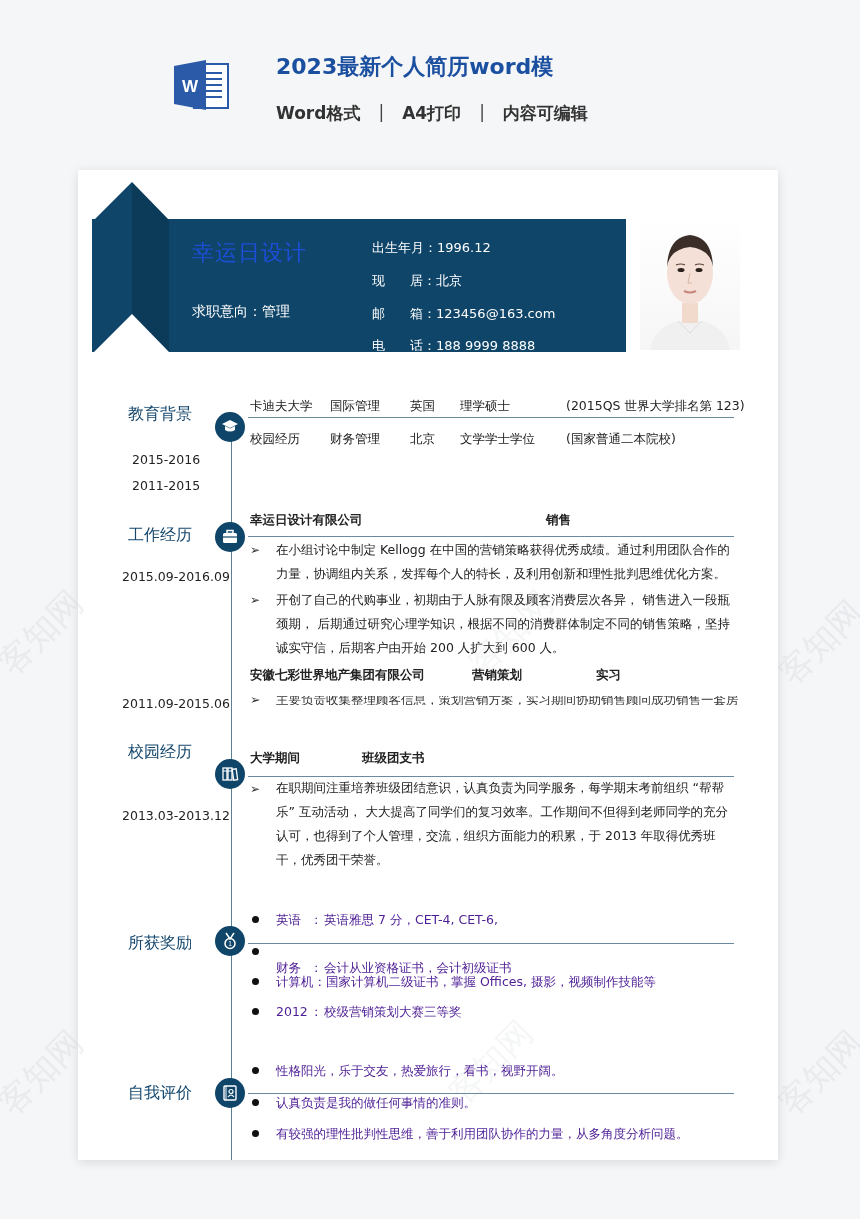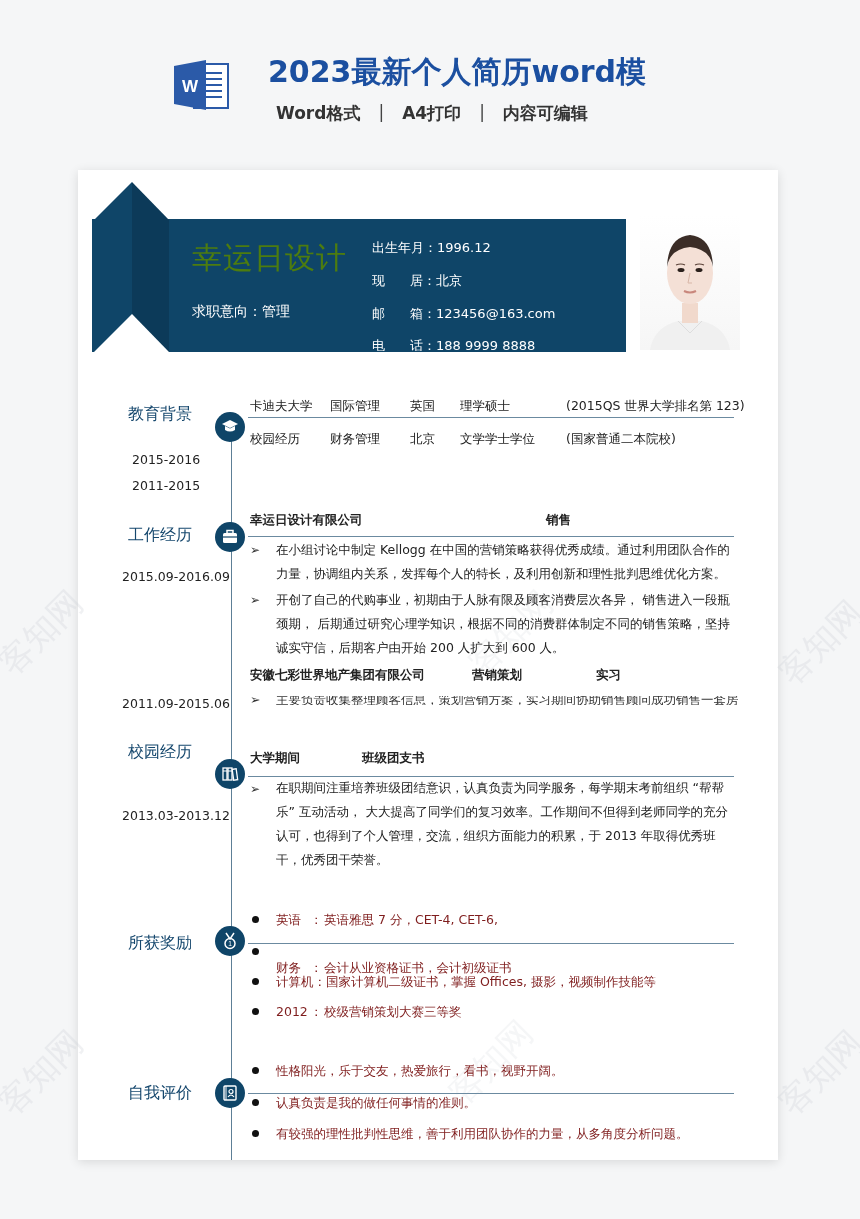--- a/index.html
+++ b/index.html
@@ -2,52 +2,52 @@
 <html><head>
 <meta charset="utf-8">
 <style>
   * { box-sizing: border-box; margin: 0; padding: 0; }
   html, body { width: 860px; height: 1219px; background: #f5f6f7; overflow: hidden; }
   body { font-family: "DejaVu Sans", "Liberation Sans", sans-serif; color: #222; position: relative; }
 
   
   .hdr { position: absolute; left: 0; top: 0; width: 860px; height: 160px; }
   .word-icon { position: absolute; left: 174px; top: 60px; width: 56px; height: 50px; }
-  .hdr-title { position: absolute; left: 268px; top: 52px; font-size: 30px; font-weight: bold; color: #1b4fa0; letter-spacing: 0px; white-space: nowrap; }
+  .hdr-title { position: absolute; left: 276px; top: 52px; font-size: 22px; font-weight: bold; color: #1b4fa0; letter-spacing: 0px; white-space: nowrap; }
   .hdr-sub { position: absolute; left: 276px; top: 102px; font-size: 17px; font-weight: bold; color: #333; white-space: nowrap; display: flex; gap: 0; }
   .hdr-sub .sep { margin: 0 18px; color: #444; font-weight: normal; }
 
   
   .page { position: absolute; left: 78px; top: 170px; width: 700px; height: 990px; background: #fff; box-shadow: 0 2px 10px rgba(0,0,0,0.12); overflow: hidden; }
 
   
   .banner { position: absolute; left: 92px; top: 219px; width: 534px; height: 133px; background: #0f4568; }
   .ribbon { position: absolute; left: 94px; top: 182px; width: 75px; height: 170px; }
-  .name { position: absolute; left: 192px; top: 238px; font-size: 30px; color: #4d7c0f; letter-spacing: 1px; white-space: nowrap; }
+  .name { position: absolute; left: 192px; top: 238px; font-size: 22px; color: #1d4ed8; letter-spacing: 1px; white-space: nowrap; }
   .intent { position: absolute; left: 192px; top: 303px; font-size: 14px; color: #fff; white-space: nowrap; }
   .info { position: absolute; left: 372px; font-size: 13px; color: #fff; white-space: nowrap; }
 
   .photo { position: absolute; left: 640px; top: 215px; width: 100px; height: 135px; background: linear-gradient(#ffffff, #f6f6f6); overflow: hidden; }
 
   
   .vline { position: absolute; left: 231px; top: 420px; width: 1px; height: 740px; background: #5d7f96; }
   .sec-title { position: absolute; left: 128px; font-size: 16px; font-weight: normal; color: #15476d; white-space: nowrap; }
   .badge { position: absolute; left: 215px; width: 30px; height: 30px; border-radius: 50%; background: #0f4568; display: flex; align-items: center; justify-content: center; }
   .hrule { position: absolute; left: 248px; height: 1px; background: #6b8aa0; }
   .date { position: absolute; font-size: 12.5px; color: #222; white-space: nowrap; }
 
   .row { position: absolute; left: 250px; font-size: 12.5px; color: #222; white-space: nowrap; }
   .row span { display: inline-block; }
   .bold { font-weight: bold; }
 
   .bullet-arrow { position: absolute; left: 250px; font-size: 12px; color: #333; }
   .para { position: absolute; left: 276px; width: 460px; font-size: 12.5px; line-height: 24px; color: #222; }
 
   .dot { position: absolute; left: 252px; width: 7px; height: 7px; border-radius: 50%; background: #111; }
-  .li { position: absolute; left: 276px; font-size: 12.5px; color: #7f1d1d; white-space: nowrap; }
+  .li { position: absolute; left: 276px; font-size: 12.5px; color: #4c1d95; white-space: nowrap; }
 
   .clipped { position: absolute; left: 250px; top: 696px; width: 490px; height: 9px; overflow: hidden; font-size: 12.5px; color: #333; white-space: nowrap; }
   .clipped-inner { position: relative; top: -4px; }
 
   .wm { position: absolute; font-size: 34px; color: rgba(200,205,212,0.28); transform: rotate(-45deg); white-space: nowrap; pointer-events: none; }
 </style>
 </head>
 <body>
 
 <div class="hdr">

